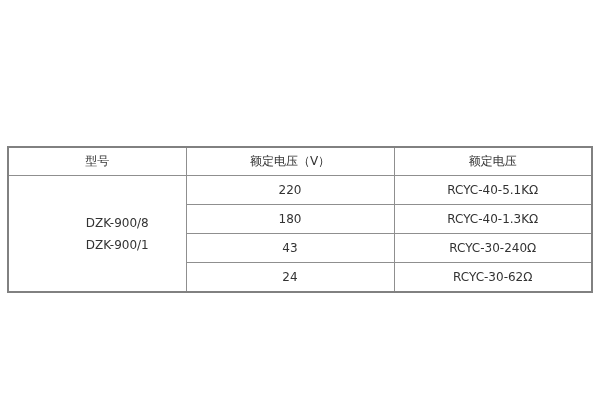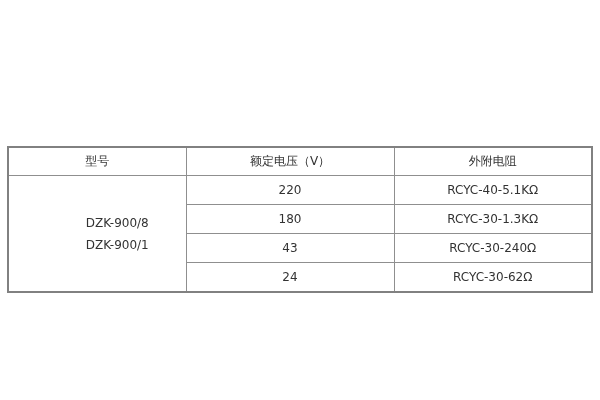--- a/index.html
+++ b/index.html
@@ -52,35 +52,35 @@
   <table class="spec-table">
     <colgroup>
       <col style="width:178px">
       <col style="width:208px">
       <col style="width:198px">
     </colgroup>
     <thead>
       <tr>
         <th>型号</th>
         <th>额定电压（V）</th>
-        <th>外附电阻</th>
+        <th>额定电压</th>
       </tr>
     </thead>
     <tbody>
       <tr>
         <td rowspan="4" class="model-cell">
           <div class="model-line">DZK-900/8</div>
           <div class="model-line">DZK-900/1</div>
         </td>
         <td>220</td>
         <td>RCYC-40-5.1KΩ</td>
       </tr>
       <tr>
         <td>180</td>
-        <td>RCYC-30-1.3KΩ</td>
+        <td>RCYC-40-1.3KΩ</td>
       </tr>
       <tr>
         <td>43</td>
         <td>RCYC-30-240Ω</td>
       </tr>
       <tr>
         <td>24</td>
         <td>RCYC-30-62Ω</td>
       </tr>
     </tbody>

